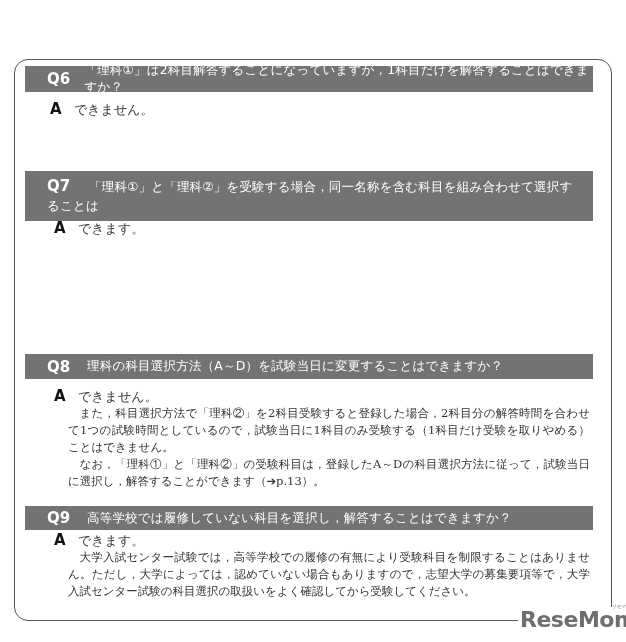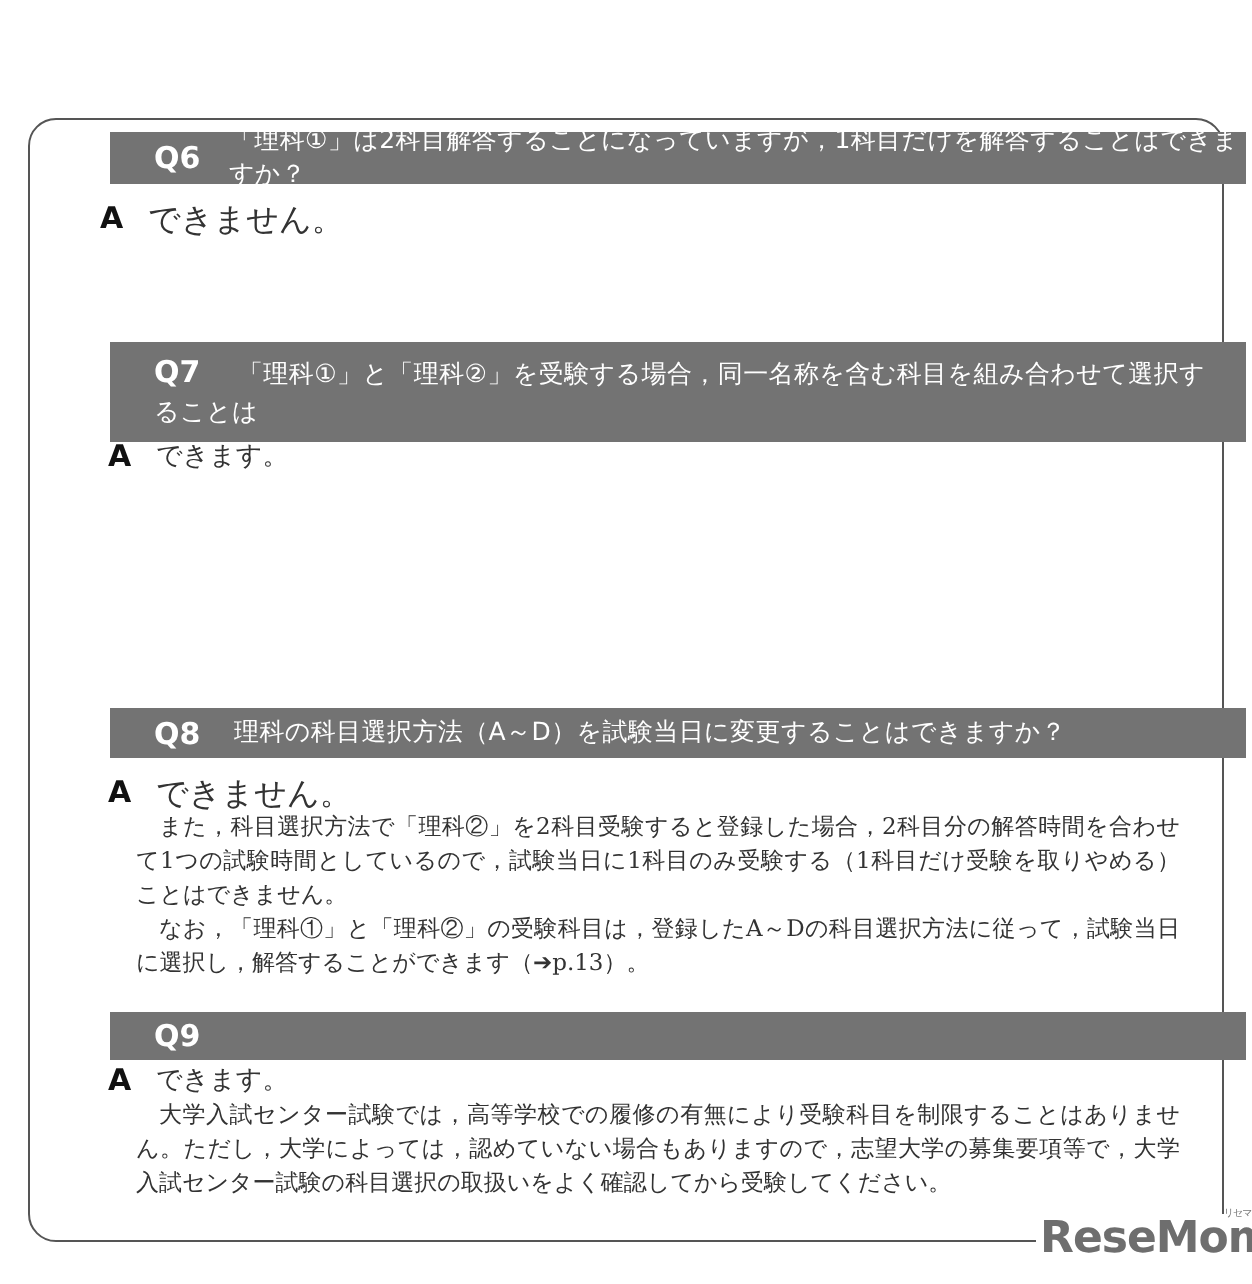--- a/index.html
+++ b/index.html
@@ -2,31 +2,31 @@
 <html><head>
 <meta charset="utf-8">
 <style>
   html, body { margin: 0; padding: 0; background: #ffffff; }
   body { width: 626px; height: 642px; position: relative; overflow: hidden;
          font-family: "DejaVu Serif", "Liberation Serif", serif; color: #333; }
   .frame { position: absolute; left: 14px; top: 59px; width: 598px; height: 562px;
            border: 1.5px solid #555; border-radius: 14px; box-sizing: border-box; }
   .qbar { position: absolute; left: 25px; width: 568px; background: #737373; color: #fff;
           font-family: "DejaVu Sans", "Liberation Sans", sans-serif; font-size: 12.5px;
-          box-sizing: border-box; margin-left: 30px; }
+          box-sizing: border-box; }
   .qbar .qnum { font-weight: bold; font-size: 15px; display: inline-block; width: 40px; }
   .qbar .qtext { letter-spacing: 0.2px; }
   .qrow { display: flex; align-items: center; height: 26px; padding-left: 22px; }
   .qbar2 { padding: 6px 14px 6px 22px; line-height: 19px; }
   .qbar2 .qnum { width: 38px; }
   .qbar2 .cont { padding-left: 20px; }
   .ans { position: absolute; left: 50px; width: 540px; font-size: 11.5px; line-height: 17px; color: #333; }
   .ans .amark { position: absolute; left: 0; top: 0; font-family: "DejaVu Sans", "Liberation Sans", sans-serif;
                 font-weight: bold; font-size: 15px; color: #111; }
-  .ans .ahead { padding-left: 24px; font-family: "DejaVu Sans", "Liberation Sans", sans-serif; font-size: 16px; }
+  .ans .ahead { padding-left: 24px; font-family: "DejaVu Sans", "Liberation Sans", sans-serif; font-size: 13px; }
   .ans .ahead.light { font-family: "DejaVu Serif", "Liberation Serif", serif; font-size: 13px; }
   .ans .body { padding-left: 14px; text-align: justify; }
   .ans .body p { margin: 0; text-indent: 1em; }
   .logo { position: absolute; left: 518px; top: 607px; font-family: "DejaVu Sans", "Liberation Sans", sans-serif;
           font-weight: bold; font-size: 22px; color: #6e6e6e; letter-spacing: -0.5px; background: #fff; padding: 0 2px; }
   .logo .ruby { position: absolute; right: 8px; top: -4px; font-size: 5px; font-weight: normal; color: #777; }
 </style>
 </head>
 <body>
 
@@ -65,20 +65,21 @@
   <div class="ahead">できません。</div>
   <div class="body">
     <p>また，科目選択方法で「理科②」を2科目受験すると登録した場合，2科目分の解答時間を合わせて1つの試験時間としているので，試験当日に1科目のみ受験する（1科目だけ受験を取りやめる）ことはできません。</p>
     <p>なお，「理科①」と「理科②」の受験科目は，登録したA～Dの科目選択方法に従って，試験当日に選択し，解答することができます（➔p.13）。</p>
   </div>
 </div>
 
 <div class="qbar" style="top:506px;">
   <div class="qrow" style="height:24px;">
     <span class="qnum">Q9</span>
+    <span class="qtext">高等学校では履修していない科目を選択し，解答することはできますか？</span>
   </div>
 </div>
 <div class="ans" style="top:532px; left:54px; width:536px;">
   <span class="amark">A</span>
   <div class="ahead light">できます。</div>
   <div class="body">
     <p>大学入試センター試験では，高等学校での履修の有無により受験科目を制限することはありません。ただし，大学によっては，認めていない場合もありますので，志望大学の募集要項等で，大学入試センター試験の科目選択の取扱いをよく確認してから受験してください。</p>
   </div>
 </div>
 

